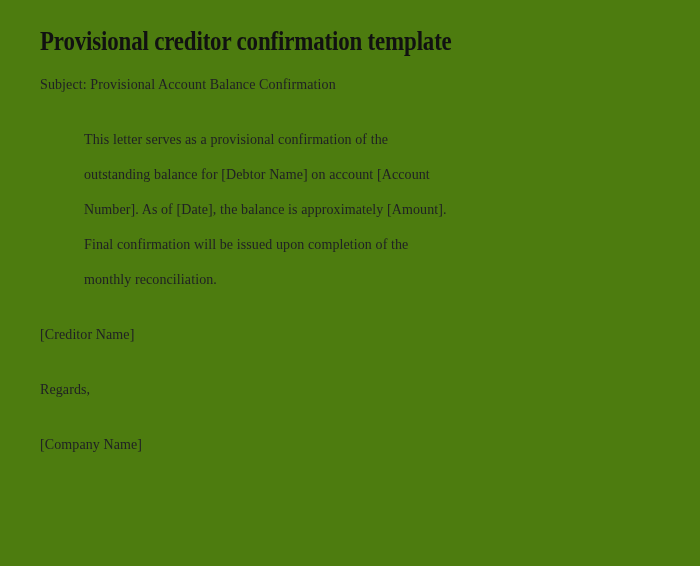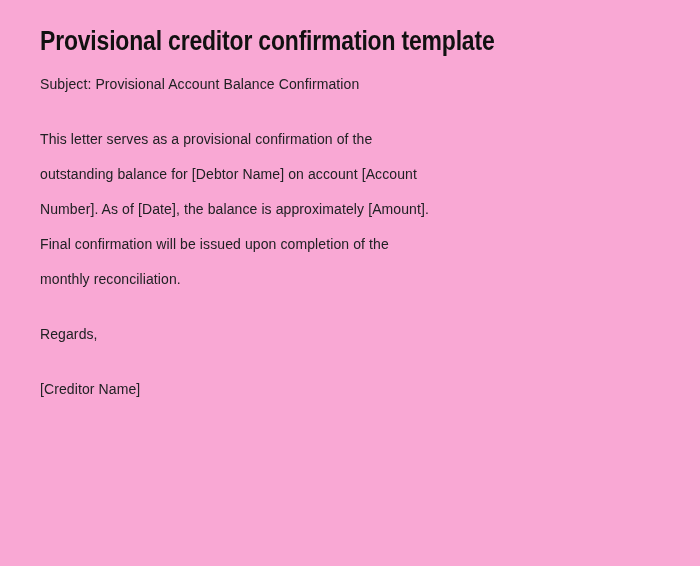--- a/index.html
+++ b/index.html
@@ -4,25 +4,25 @@
 <style>
   html, body {
     margin: 0;
     padding: 0;
     background: #ffffff;
   }
   .page {
     position: relative;
     width: 700px;
     height: 566px;
-    background: #f9a8d4;
+    background: #4d7c0f;
     box-sizing: border-box;
     padding: 24px 40px 0 40px;
     overflow: hidden;
-    font-family: Liberation Sans, sans-serif;
+    font-family: Liberation Serif, serif;
   }
   .doc-title {
     margin: 0 0 9px 0;
     font-size: 27px;
     line-height: 34px;
     font-weight: 700;
     color: #111111;
     letter-spacing: -0.2px;
     white-space: nowrap;
     transform: scaleX(0.85);
@@ -32,34 +32,36 @@
     margin: 0 0 20px 0;
     max-width: 592px;
     font-size: 14px;
     line-height: 35px;
     font-weight: 400;
     color: #202124;
     letter-spacing: 0.1px;
   }
   .doc-par.multiline {
     white-space: pre-line;
+    margin-left: 44px;
   }
 </style>
 </head>
 <body>
 
 <div class="page">
   <h1 class="doc-title">Provisional creditor confirmation template</h1>
 
   <p class="doc-par">Subject: Provisional Account Balance Confirmation</p>
 
 
   <p class="doc-par multiline">This letter serves as a provisional confirmation of the
 outstanding balance for [Debtor Name] on account [Account
 Number]. As of [Date], the balance is approximately [Amount].
 Final confirmation will be issued upon completion of the
 monthly reconciliation.</p>
 
+  <p class="doc-par">[Creditor Name]</p>
+
   <p class="doc-par">Regards,</p>
 
-  <p class="doc-par">[Creditor Name]</p>
-
+  <p class="doc-par">[Company Name]</p>
 </div>
 
 </body></html>

